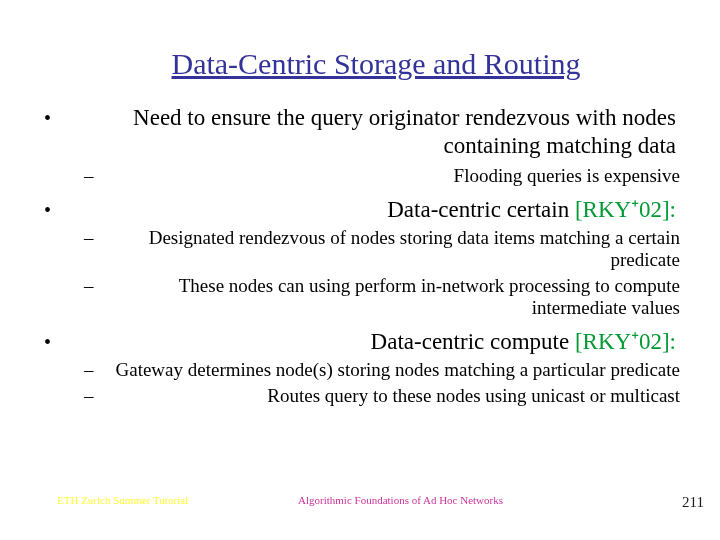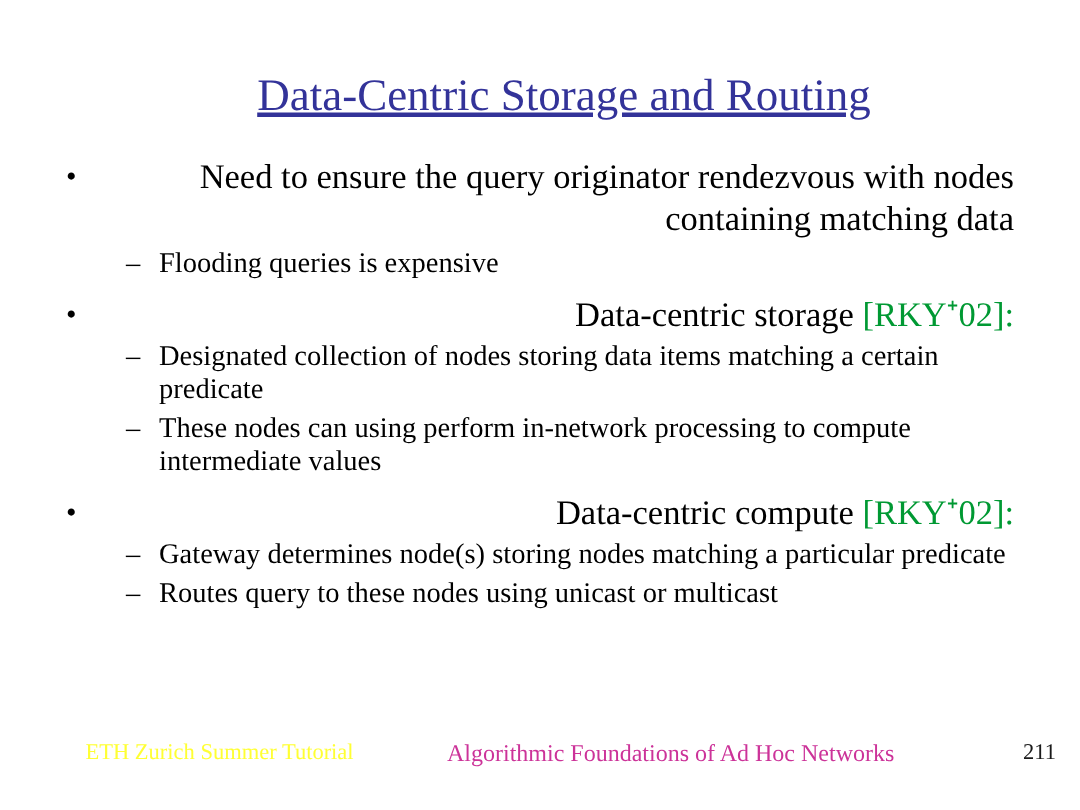--- a/index.html
+++ b/index.html
@@ -48,40 +48,40 @@
   .sub {
     display: flex;
     align-items: flex-start;
     margin-left: 40px;
     margin-bottom: 4px;
     font-size: 19px;
     line-height: 22px;
     color: var(--body, #000);
   }
   .sub .marker { flex: none; width: 22px; }
-  .sub .stext { flex: 1; max-width: 575px; }
+  .sub .stext { flex: 1; max-width: 575px; text-align: right; }
   .mt-b { margin-top: 9px; }
   .subgroup.tight { margin-top: 3px; }
   .footer {
     position: absolute;
     top: 494px;
     left: 0;
     width: 100%;
     height: 22px;
   }
   .footer-left {
     position: absolute;
     left: 57px;
-    font-size: 15px;
+    font-size: 11px;
     color: var(--footer-left, #ffff33);
   }
   .footer-center {
     position: absolute;
     left: 298px;
-    font-size: 16px;
+    font-size: 11px;
     color: var(--footer-center, #cc3399);
   }
   .page-number {
     position: absolute;
     right: 48px;
     font-size: 15px;
     color: var(--page, #1a1a1a);
   }
 </style>
 </head>
@@ -103,28 +103,28 @@
     <div class="subgroup">
       <div class="sub">
         <span class="marker">–</span>
         <div class="stext">Flooding queries is expensive</div>
       </div>
     </div>
 
     <div class="bullet mt-b">
       <span class="marker">•</span>
       <div class="btext">
-        <span>Data-centric storage</span>
+        <span>Data-centric certain</span>
         <span class="cite">[RKY⁺02]:</span>
       </div>
     </div>
     <div class="subgroup tight">
       <div class="sub">
         <span class="marker">–</span>
-        <div class="stext">Designated collection of nodes storing data items matching a certain predicate</div>
+        <div class="stext">Designated rendezvous of nodes storing data items matching a certain predicate</div>
       </div>
       <div class="sub">
         <span class="marker">–</span>
         <div class="stext">These nodes can using perform in-network processing to compute intermediate values</div>
       </div>
     </div>
 
     <div class="bullet mt-b">
       <span class="marker">•</span>
       <div class="btext">

